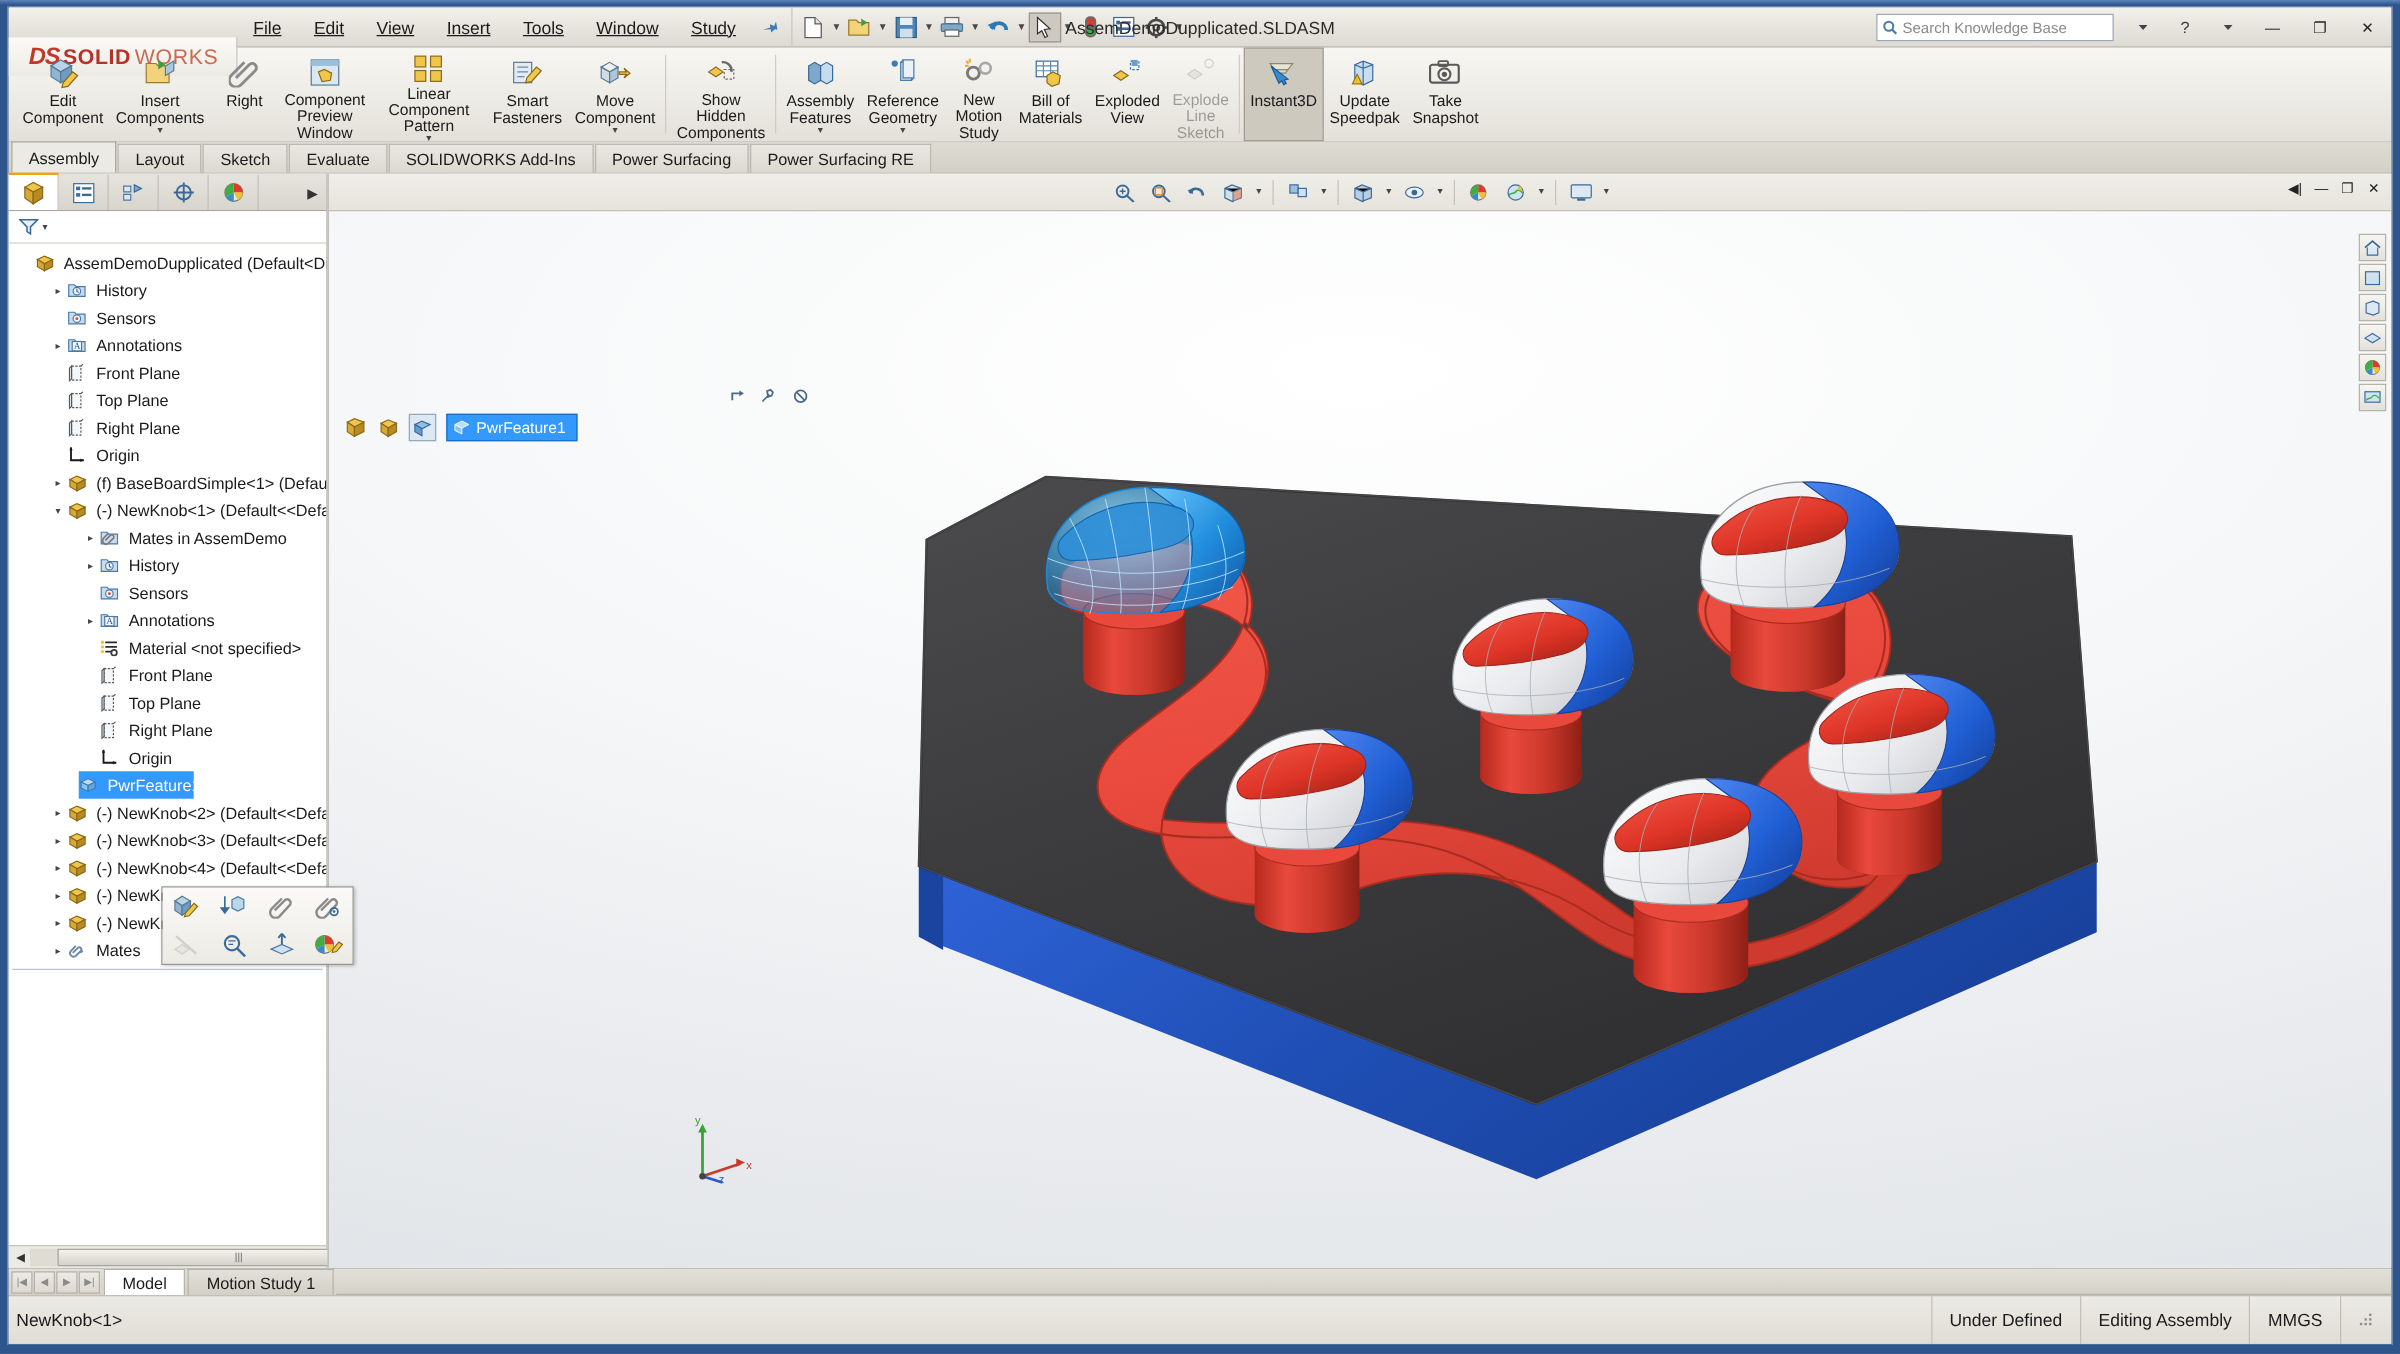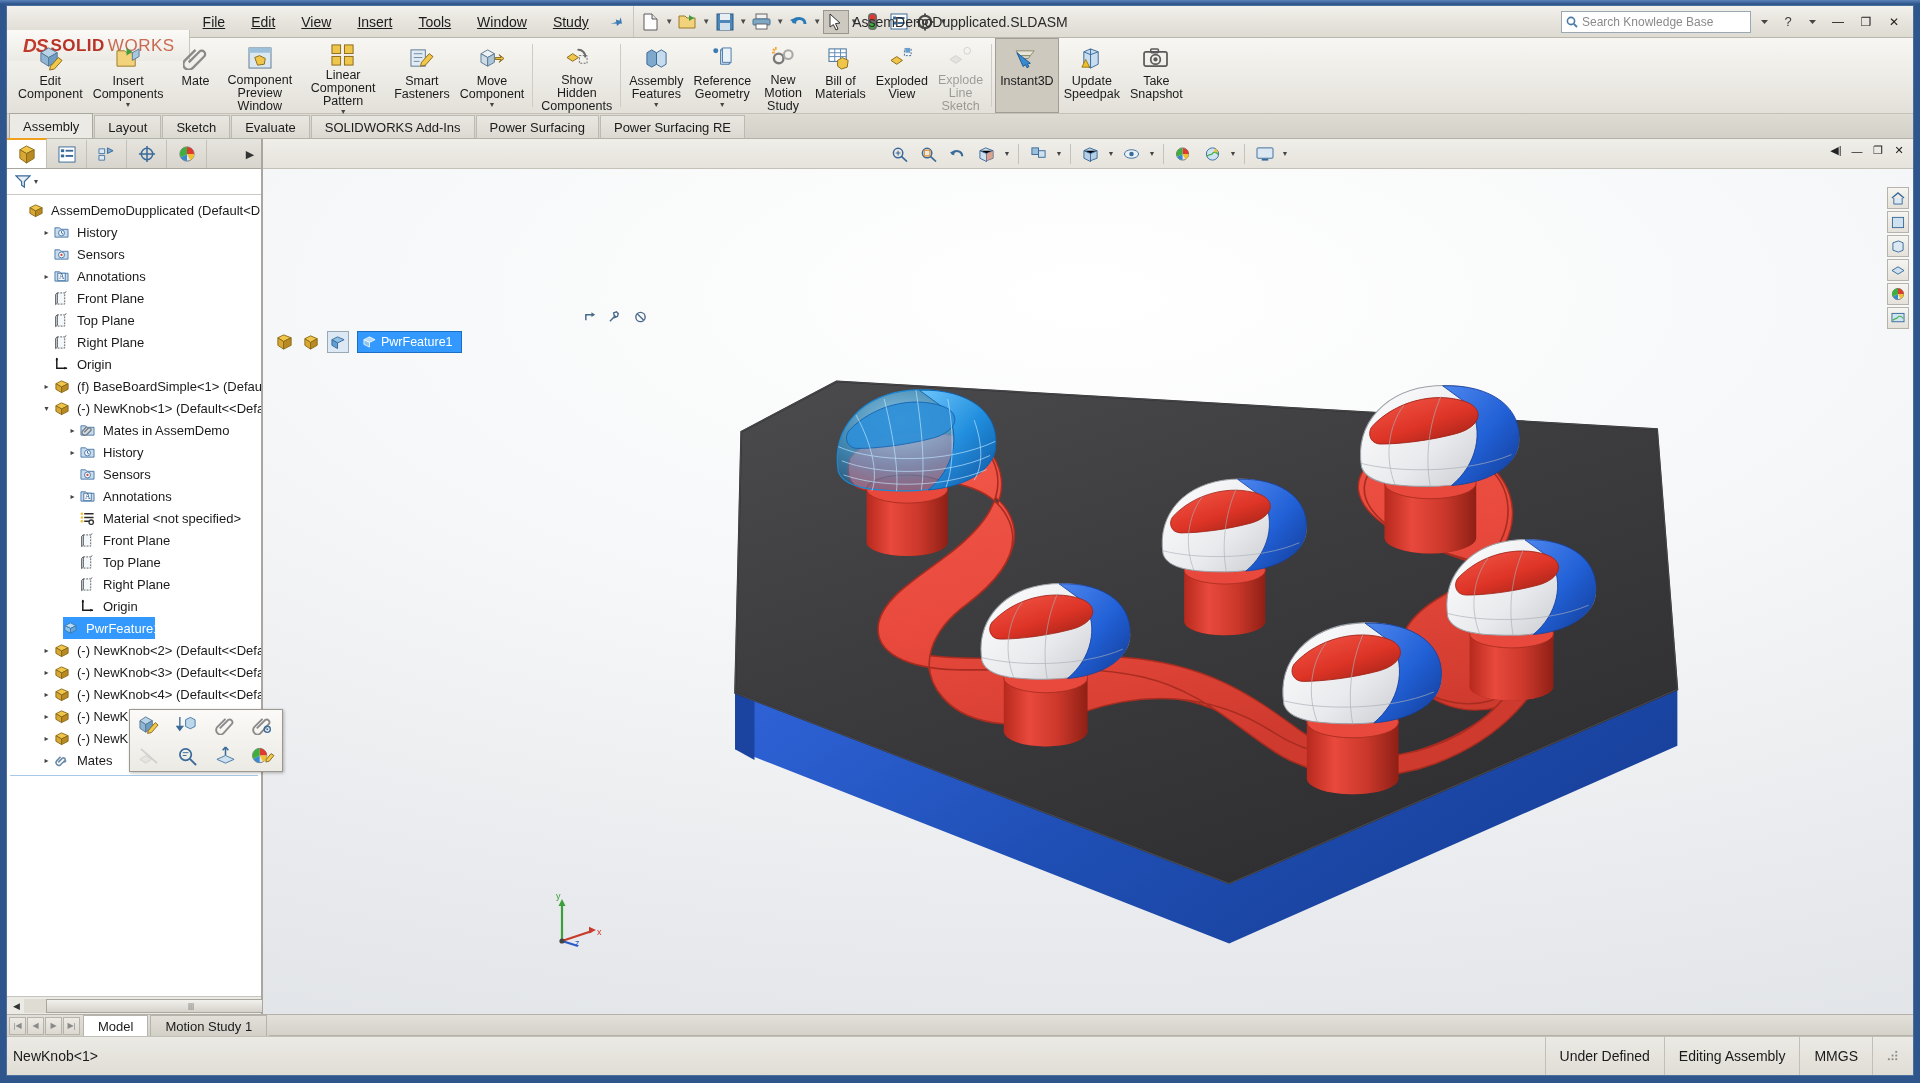--- a/index.html
+++ b/index.html
@@ -54,21 +54,21 @@
          border-left:1px solid #c9c6be; }
   .qbtn { display:flex; align-items:center; justify-content:center;
           width:26px; height:24px; }
   .qbtn.sel { background:#cdc9c0; border:1px solid #9a968e; }
   .caret { width:11px; height:24px; display:flex; align-items:center; justify-content:center;
            font-size:8px; color:#4a4a4a; }
   .doctitle {
     position:absolute; left:0; right:0; text-align:center;
     font-size:14px; color:#2a2a2a; pointer-events:none;
   }
-  .titleright { margin-left:auto; display:flex; align-items:center; padding-right:6px; gap:2px;}
+  .titleright { margin-left:auto; display:flex; align-items:center; padding-right:6px; gap:12px;}
   .searchbox {
     width:190px; height:22px; background:#fff; border:1px solid #9aa7b4;
     display:flex; align-items:center; padding:0 4px; gap:4px;
     font-size:12px; color:#8a8a8a;
   }
   .searchbox .sicon { color:#6b8fb5; font-size:12px; }
   .hbtn { width:22px; height:22px; display:flex; align-items:center; justify-content:center;
           font-size:13px; color:#3a3a3a; }
   .wbtn { width:26px; height:22px; display:flex; align-items:center; justify-content:center;
           font-size:12px; color:#222; }
@@ -393,21 +393,21 @@
         </div>
         <div class="rlbl">Insert<br>Components</div>
         <div class="rdrop">▼</div>
       </div>
       <div class="rbtn">
         <div class="rico">
           <svg width="25" height="24" viewBox="0 0 26 25">
                 <path d="M6 17L17 6a3.5 3.5 0 015 5L10 23a5.5 5.5 0 01-8-8L13 4" fill="none" stroke="#8a8a8a" stroke-width="2.4"></path>
               </svg>
         </div>
-        <div class="rlbl">Mate</div>
+        <div class="rlbl">Right</div>
       </div>
       <div class="rbtn">
         <div class="rico">
           <svg width="24" height="22" viewBox="0 0 25 23">
                 <rect x="1" y="1" width="23" height="21" fill="#dce8f0" stroke="#5a7a94"></rect>
                 <rect x="1" y="1" width="23" height="5" fill="#9cc0da"></rect>
                 <path d="M7 11l5-2 6 3-1 6-7 1z" fill="#f0c64a" stroke="#8a6a1a"></path>
               </svg>
         </div>
         <div class="rlbl">Component<br>Preview<br>Window</div>

